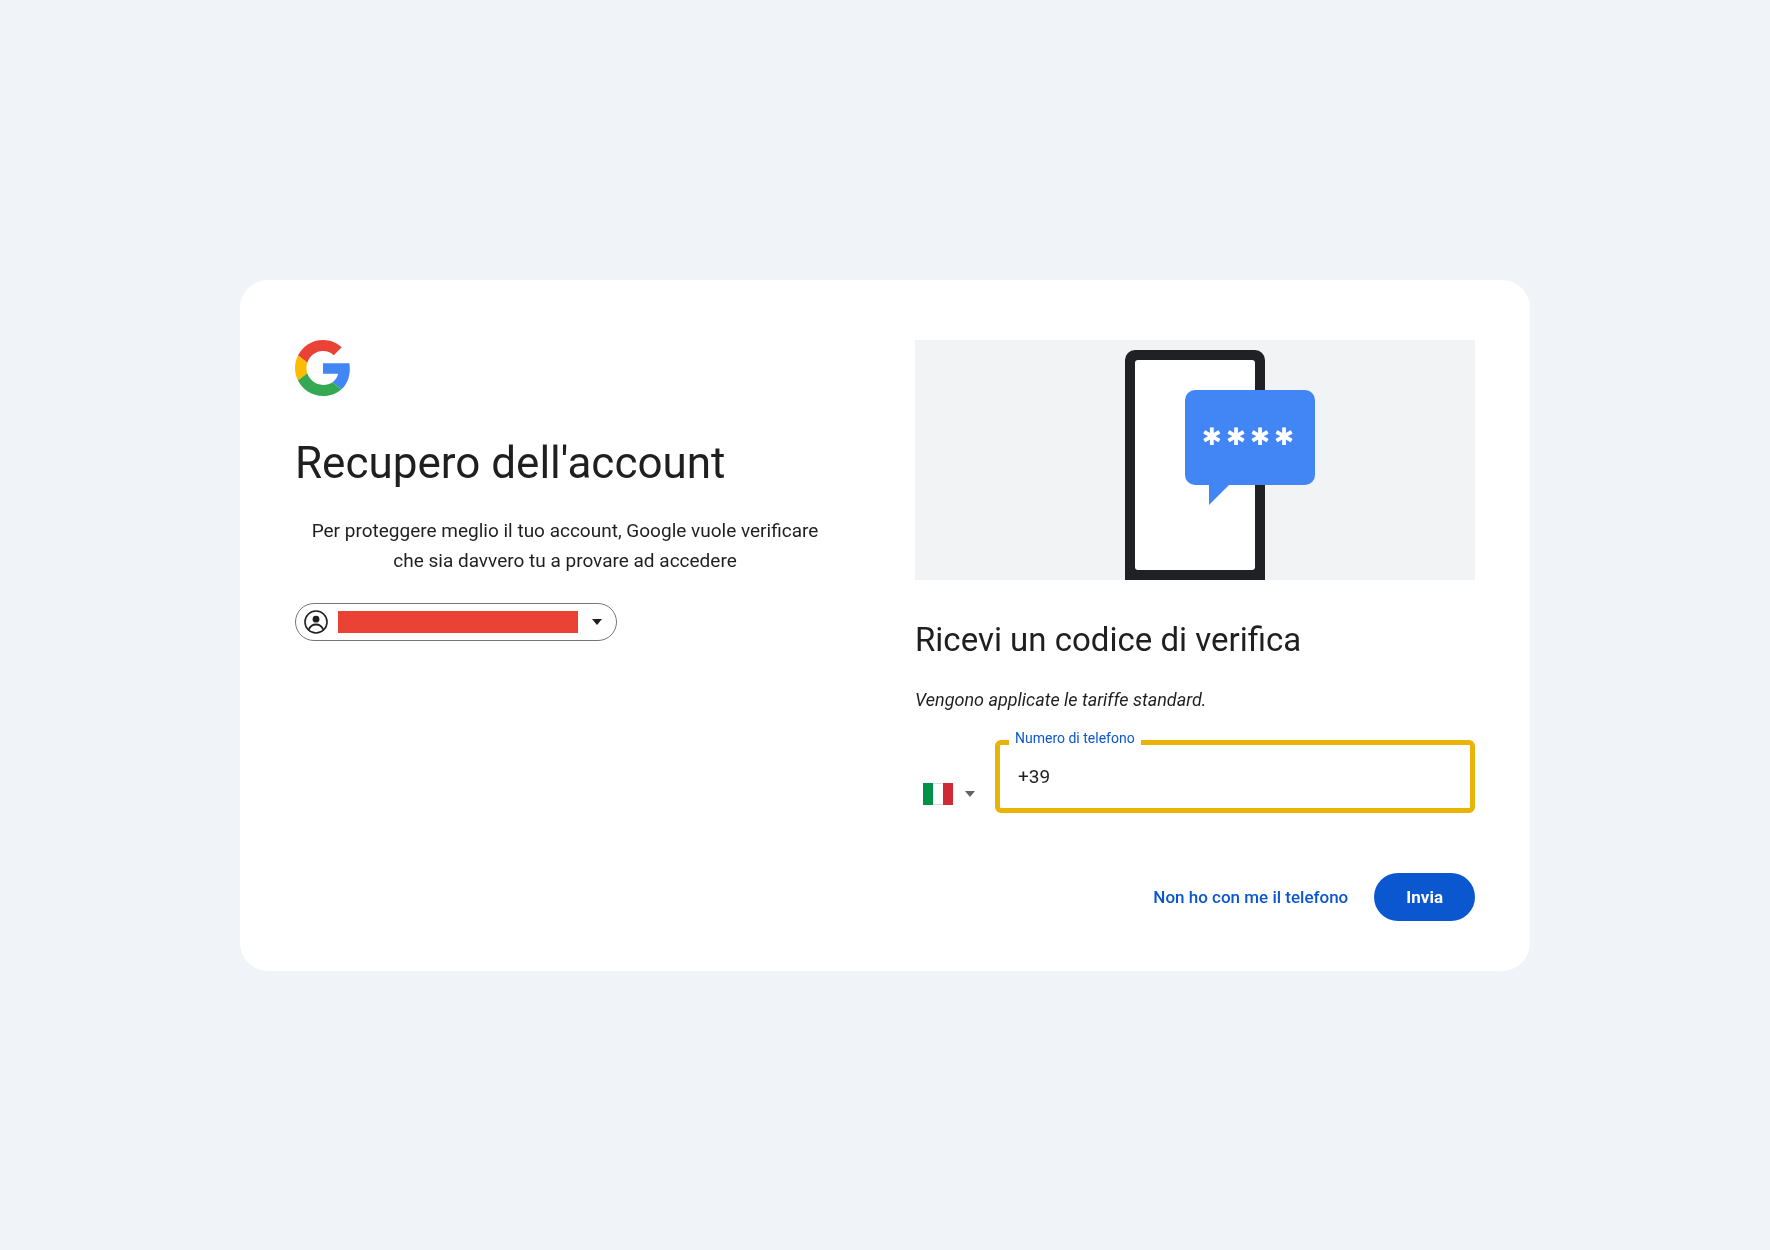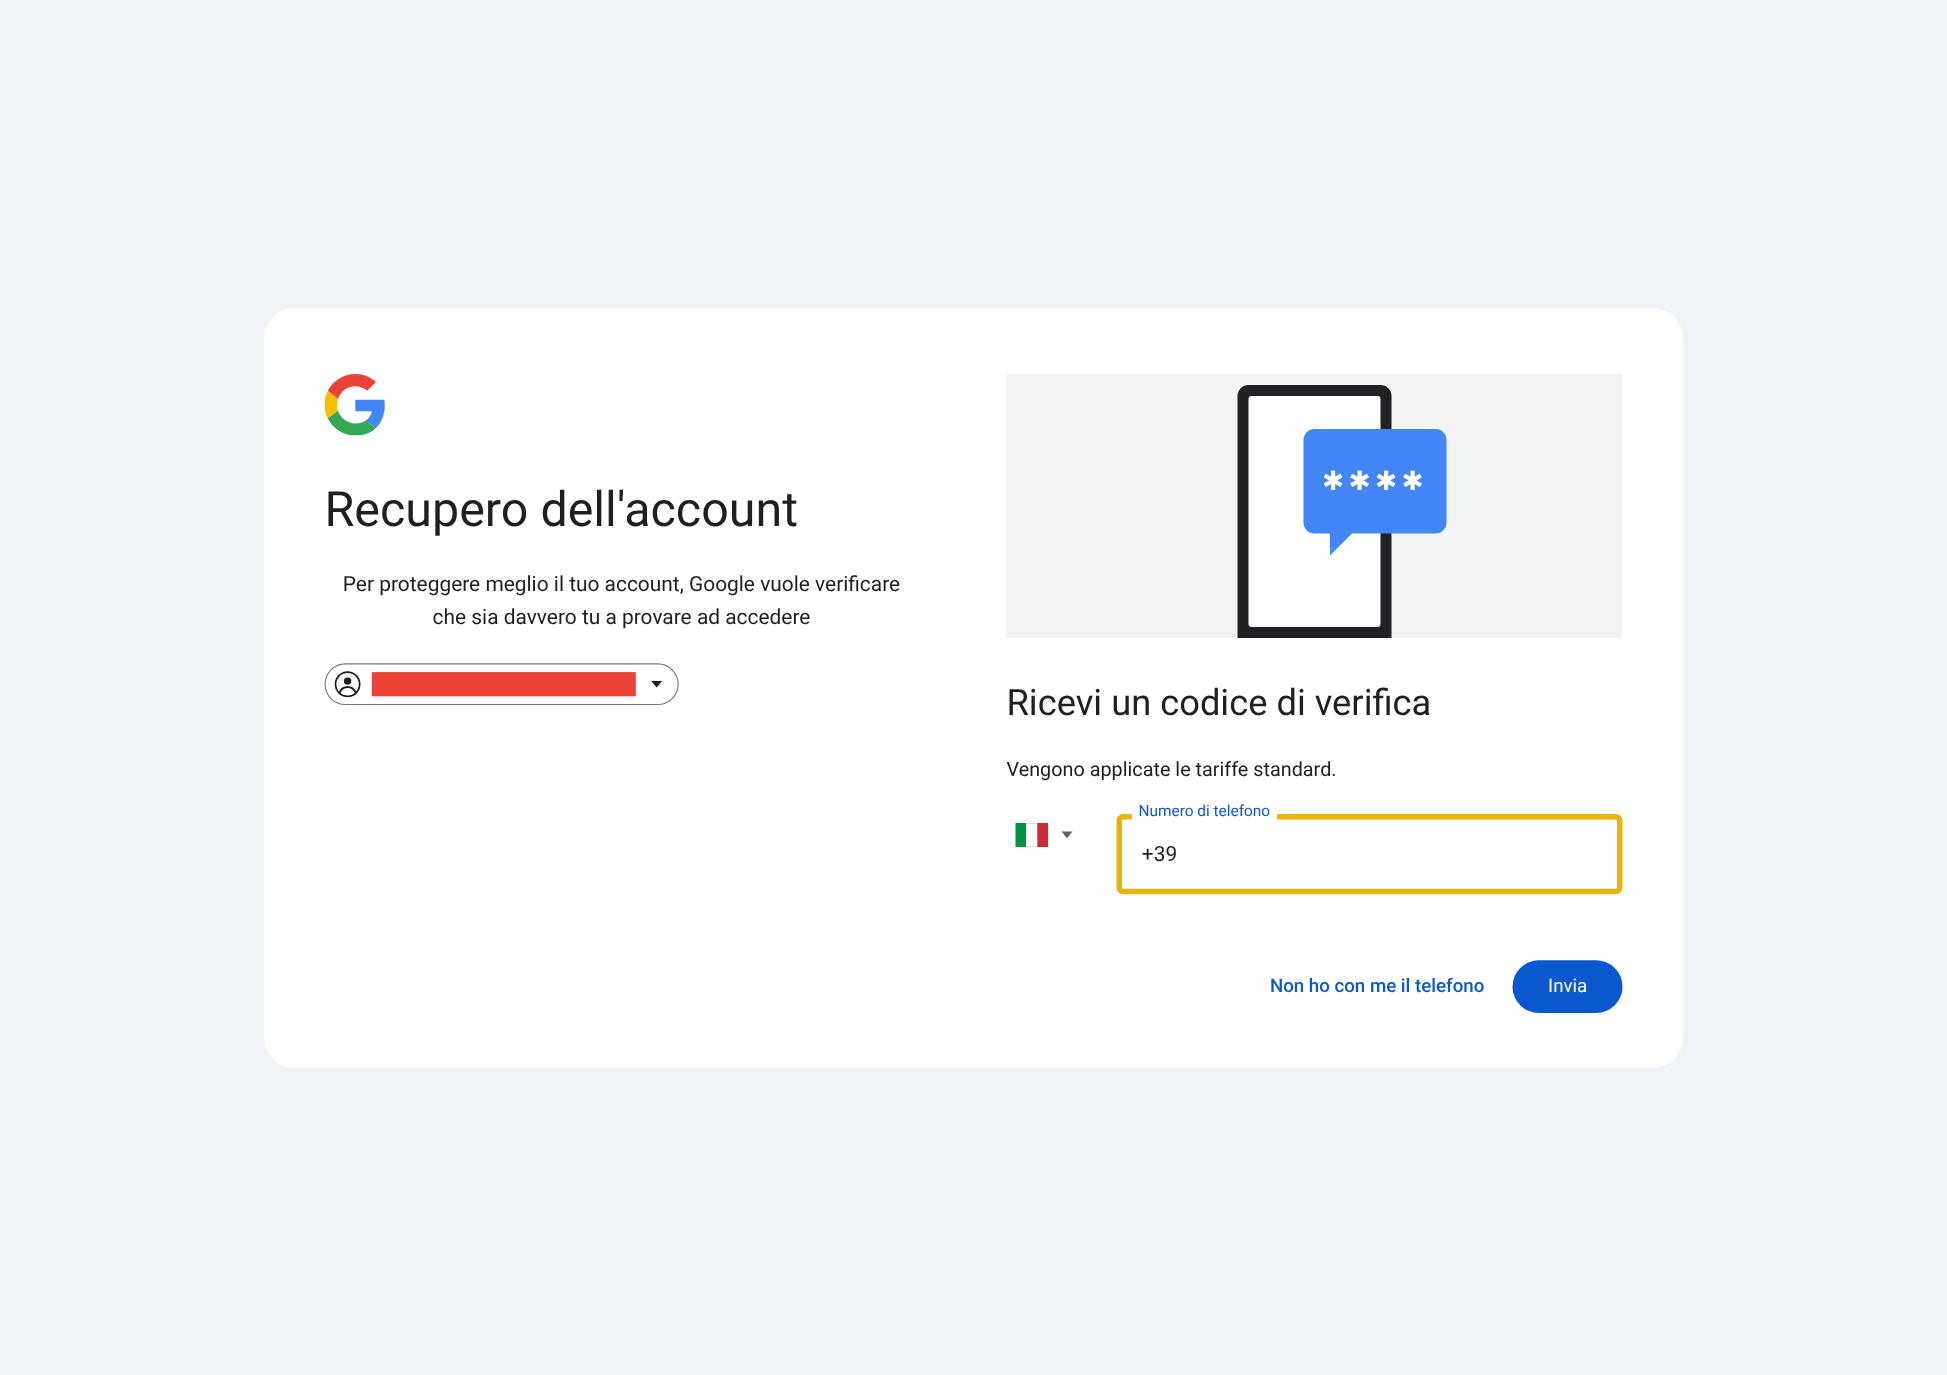--- a/index.html
+++ b/index.html
@@ -149,27 +149,28 @@
     }
     .section-body .redacted-inline {
       display: inline-block;
       width: 95px;
       height: 18px;
       background: #ea4335;
       vertical-align: middle;
     }
     .standard-rates {
       font-size: 18px;
+      font-style: italic;
       color: #1f1f1f;
       margin-bottom: 30px;
     }
     .phone-row {
       display: flex;
-      align-items: flex-start;
-      gap: 32px;
+      align-items: flex-end;
+      gap: 12px;
       margin-bottom: 60px;
     }
     .flag-selector {
       display: flex;
       align-items: center;
       gap: 12px;
       cursor: pointer;
       padding: 8px;
     }
     .flag-it {
@@ -228,21 +229,21 @@
       cursor: pointer;
       font-family: inherit;
       padding: 10px 4px;
     }
     .primary-btn {
       background: #0b57d0;
       color: #fff;
       border: none;
       border-radius: 999px;
       font-size: 17px;
-      font-weight: 400;
+      font-weight: 700;
       padding: 14px 32px;
       cursor: pointer;
       font-family: inherit;
     }
   </style>
 </head>
 <body>
 
 <div class="card">
   <div class="left-col">

